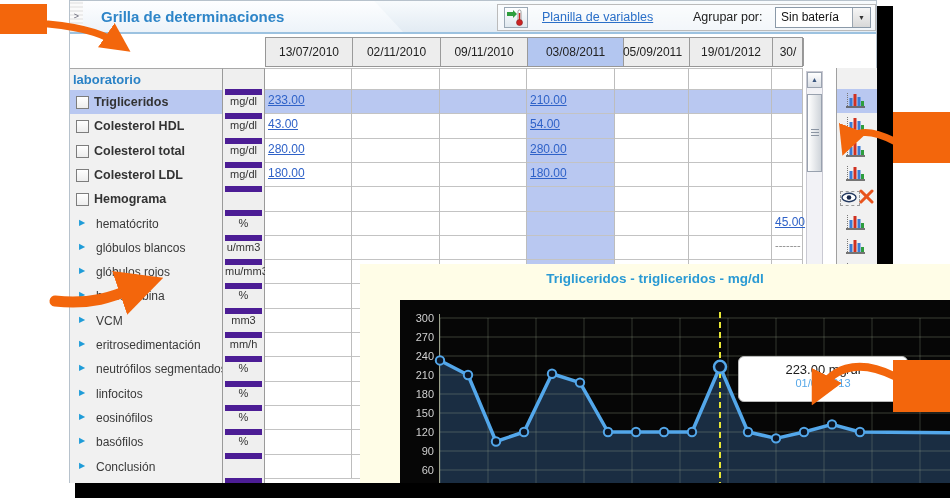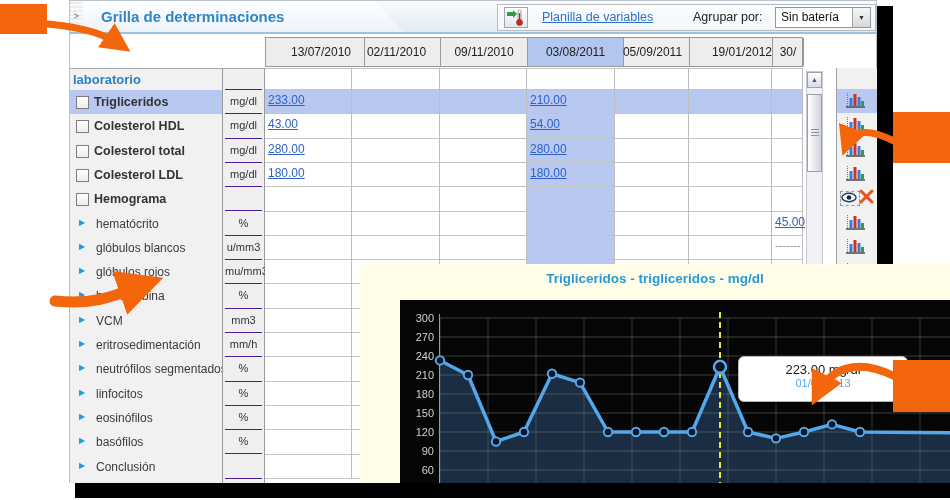--- a/index.html
+++ b/index.html
@@ -54,21 +54,21 @@
   .side-item .lbl-b{position:absolute;left:24px;top:0;height:32px;line-height:24px;
                     font-size:12.5px;font-weight:bold;color:#333;white-space:nowrap;}
   .side-item .tri{position:absolute;left:9px;top:6px;font-size:8px;color:#1f9cd8;}
   .side-item .lbl-s{position:absolute;left:26px;top:0;height:24px;line-height:24px;
                     font-size:12px;color:#3a3a3a;white-space:nowrap;}
   .hl{background:#b9c8f1;}
   #unit-col{left:152px;top:67px;width:43px;height:415px;background:#efefef;
             border-left:1px solid #9a9a9a;border-right:1px solid #9a9a9a;
             border-top:1px solid #a8a8a8;box-sizing:border-box;}
   .unit-cell{position:absolute;left:2px;width:37px;text-align:center;font-size:11px;color:#333;
-             border-bottom:1px solid #4c1d95;}
+             border-bottom:6px solid #4c1d95;}
   #grid-body{left:195px;top:67px;width:538px;height:415px;background:#ffffff;}
   .gline-h{position:absolute;left:0;width:538px;height:1px;background:#c3c3c3;}
   .gline-v{position:absolute;top:0;width:1px;height:410px;background:#bdbdbd;}
   .cell-val{position:absolute;font-size:12px;color:#2f62c8;text-decoration:underline;
             white-space:nowrap;cursor:pointer;}
   .cell-dash{position:absolute;font-size:11px;color:#8a8a8a;white-space:nowrap;}
 
   
   #vscroll{left:736px;top:70px;width:17px;height:400px;background:#f2f2f6;border:1px solid #c9c9d2;box-sizing:border-box;}
   #vscroll-up{left:0;top:0;width:15px;height:16px;background:linear-gradient(#ffffff,#d9dde4);
@@ -126,26 +126,26 @@
         <div class="abs" id="planilla-link">Planilla de variables</div>
         <div class="abs" id="group-label">Agrupar por:</div>
         <div class="abs" id="group-select">
           <div class="abs" id="group-value">Sin batería</div>
           <div class="abs" id="group-arrow-btn">▼</div>
         </div>
       </div>
     </div>
 
     <div class="abs" id="date-header">
-        <div class="date-cell" style="left: 12px; width: 87px;">13/07/2010</div>
+        <div class="date-cell" style="left: 0px; width: 87px;">13/07/2010</div>
         <div class="date-cell" style="left: 87px; width: 88px;">02/11/2010</div>
         <div class="date-cell" style="left: 175px; width: 87px;">09/11/2010</div>
         <div class="date-cell sel" style="left: 262px; width: 96px;">03/08/2011</div>
         <div class="date-cell" style="left: 350px; width: 74px;">05/09/2011</div>
-        <div class="date-cell" style="left: 424px; width: 83px; text-align: right;">19/01/2012</div>
+        <div class="date-cell" style="left: 424px; width: 83px;">19/01/2012</div>
         <div class="date-cell" style="left: 507px; width: 31px;">30/</div>
       </div>
 
     <div class="abs" id="sidebar">
       <div class="abs" id="section-label">laboratorio</div>
     <div class="side-item hl" style="top: 21px;">
           <div class="cb"></div>
           <div class="lbl-b">Trigliceridos</div>
         </div>
         <div class="side-item" style="top: 45.3px;">

